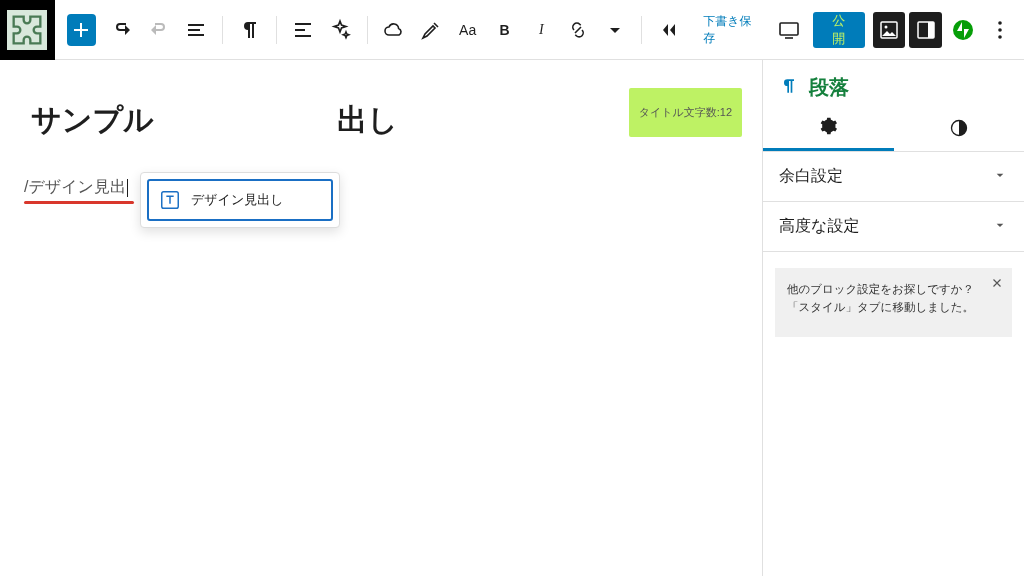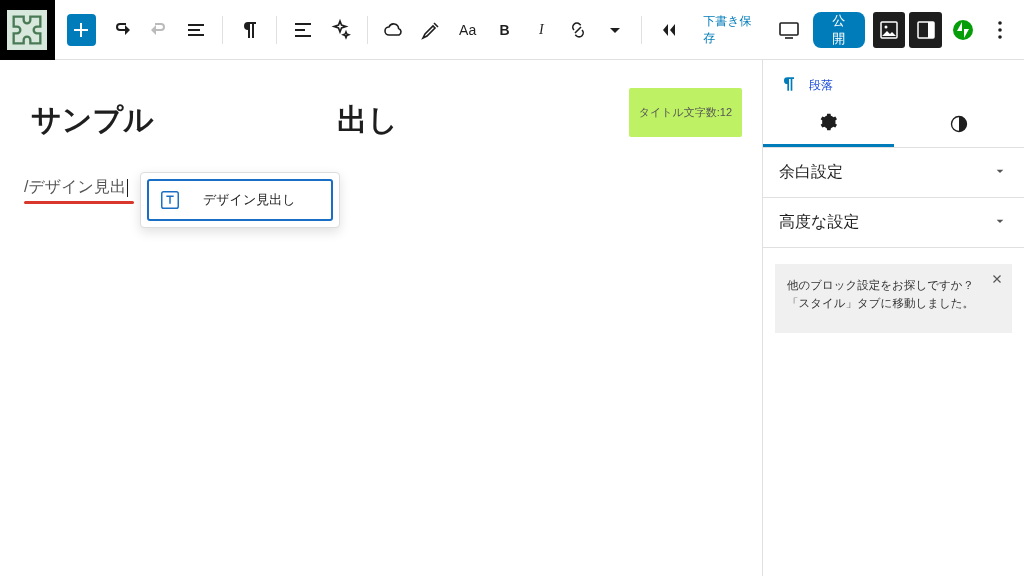--- a/index.html
+++ b/index.html
@@ -8,46 +8,46 @@
   .topbar { display: flex; align-items: center; height: 60px; border-bottom: 1px solid #e0e0e0; padding: 0 8px; gap: 4px; position: relative; z-index: 10; background:#fff;}
   .logo-box { width: 60px; height: 60px; background: #000; display:flex; align-items:center; justify-content:center; margin-left:-8px; margin-right:8px;}
   .logo-inner { width: 40px; height: 40px; background: #d9e8dc; display:flex; align-items:center; justify-content:center; color:#4a7a55; font-size:22px;}
   .tb-btn { width: 36px; height: 36px; display:flex; align-items:center; justify-content:center; border:none; background:transparent; cursor:pointer; color:#1e1e1e; border-radius:2px;}
   .tb-btn svg { width:24px; height:24px; }
   .tb-btn.add { background:#007cba; color:#fff; border-radius:4px; width:32px; height:32px; margin-right:6px;}
   .tb-btn.add svg{width:24px;height:24px;}
   .sep { width:1px; height:28px; background:#e0e0e0; margin:0 6px; }
   .spacer { flex:1; }
   .draft-link { color:#007cba; font-size:12px; padding:0 10px; cursor:pointer; }
-  .publish-btn { background:#007cba; color:#ffffff; border:none; height:36px; padding:0 14px; font-size:13px; border-radius:8px; cursor:pointer; margin:0 4px;}
+  .publish-btn { background:#007cba; color:#bef264; border:none; height:36px; padding:0 14px; font-size:13px; border-radius:3px; cursor:pointer; margin:0 4px;}
   .sq-dark { background:#1e1e1e; color:#fff; width:36px; height:36px; display:flex; align-items:center; justify-content:center; border-radius:3px;}
   .jetpack { color:#069e08; }
   .tb-text { font-weight:400; font-size:14px; }
 
   .main { position:absolute; top:60px; left:0; right:262px; bottom:0; padding: 40px 20px 20px 20px; }
   .title-count { position:absolute; top:28px; right:20px; background:#bef264; color:#555; font-size:11px; padding:17px 10px; border-radius:2px;}
   .post-title { font-size:30px; font-weight:700; color:#1e1e1e; margin-bottom:36px; margin-left:11px;}
   .slash-text { font-size:16px; color:#555; margin-left:4px; position:relative; display:inline-block;}
   .slash-text::after{ content:""; position:absolute; left:0; right:-6px; bottom:-6px; height:3px; background:#d9372c; border-radius:2px;}
   .caret { display:inline-block; width:1px; height:18px; background:#1e1e1e; vertical-align:middle; margin-left:1px;}
 
   .autocomplete { position:absolute; top:112px; left:140px; width:200px; background:#fff; border:1px solid #ddd; border-radius:4px; box-shadow:0 4px 12px rgba(0,0,0,.12); padding:6px;}
-  .auto-item { display:flex; align-items:center; gap:22px; padding:8px 10px; border:2px solid #1a6fc4; border-radius:3px; background:#fff; cursor:pointer;}
+  .auto-item { display:flex; align-items:center; gap:10px; padding:8px 10px; border:2px solid #1a6fc4; border-radius:3px; background:#fff; cursor:pointer;}
   .auto-icon { width:22px; height:22px; color:#1a6fc4; display:flex; align-items:center; justify-content:center;}
   .auto-label { font-size:13px; color:#1e1e1e;}
 
   .sidebar { position:absolute; top:60px; right:0; bottom:0; width:262px; border-left:1px solid #e0e0e0; background:#fff; display:flex; flex-direction:column;}
   .side-tabs { display:flex; align-items:center; border-bottom:1px solid #e0e0e0; padding:0 12px; height:48px; position:relative;}
   .side-tab { padding:0 10px; font-size:13px; color:#555; height:100%; display:flex; align-items:center; cursor:pointer;}
   .side-tab.active { color:#007cba; border-bottom:3px solid #007cba; font-weight:500;}
   .side-close { position:absolute; right:10px; top:12px; cursor:pointer; width:24px; height:24px; display:flex;align-items:center;justify-content:center;}
 
   .side-blockhead { padding:14px 16px 6px 16px; display:flex; align-items:center; gap:10px;}
   .side-blockhead .bicon{ color:#007cba; }
-  .side-blockhead .bname{ color:#1d4ed8; font-size:12px; font-weight:400;}
+  .side-blockhead .bname{ color:#15803d; font-size:20px; font-weight:700;}
   .side-desc { padding:0 16px 14px 40px; font-size:11px; color:#555;}
 
   .side-subtabs { display:flex; border-bottom:1px solid #e0e0e0;}
   .side-subtab { flex:1; height:44px; display:flex; align-items:center; justify-content:center; cursor:pointer; color:#1e1e1e;}
   .side-subtab.active { border-bottom:3px solid #007cba;}
 
   .panel-row { display:flex; align-items:flex-end; justify-content:space-between; padding:14px 16px; border-bottom:1px solid #e0e0e0; font-size:16px; cursor:pointer;}
   .panel-row .chev{ color:#555;}
 
   .notice { margin:16px 12px; background:#f0f0f0; padding:12px 30px 20px 12px; font-size:11.5px; color:#333; line-height:1.6; position:relative;}

